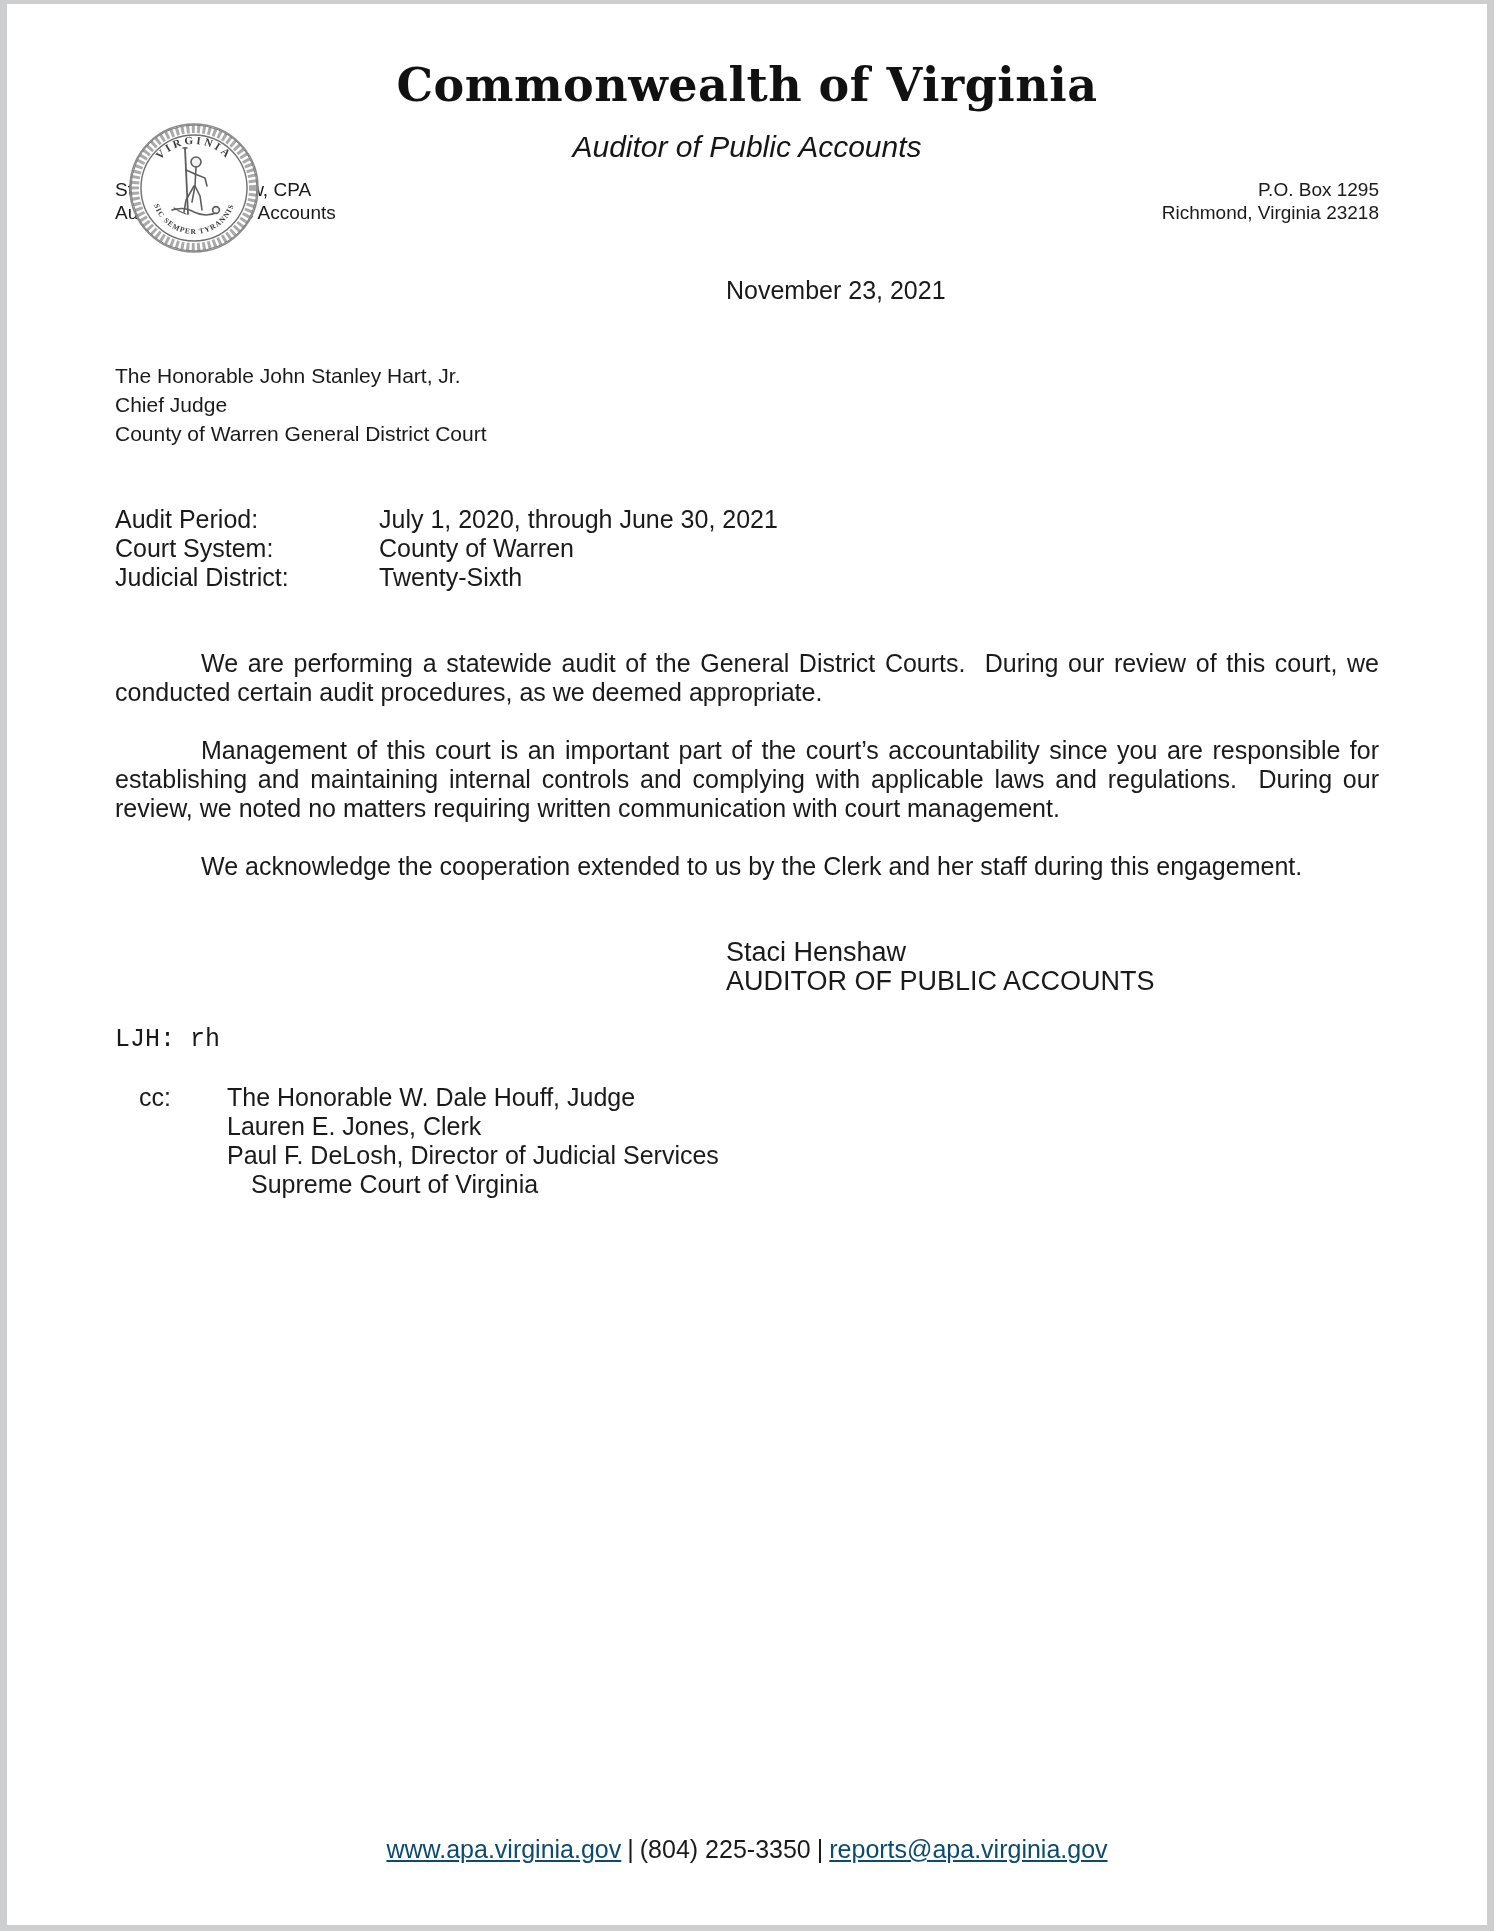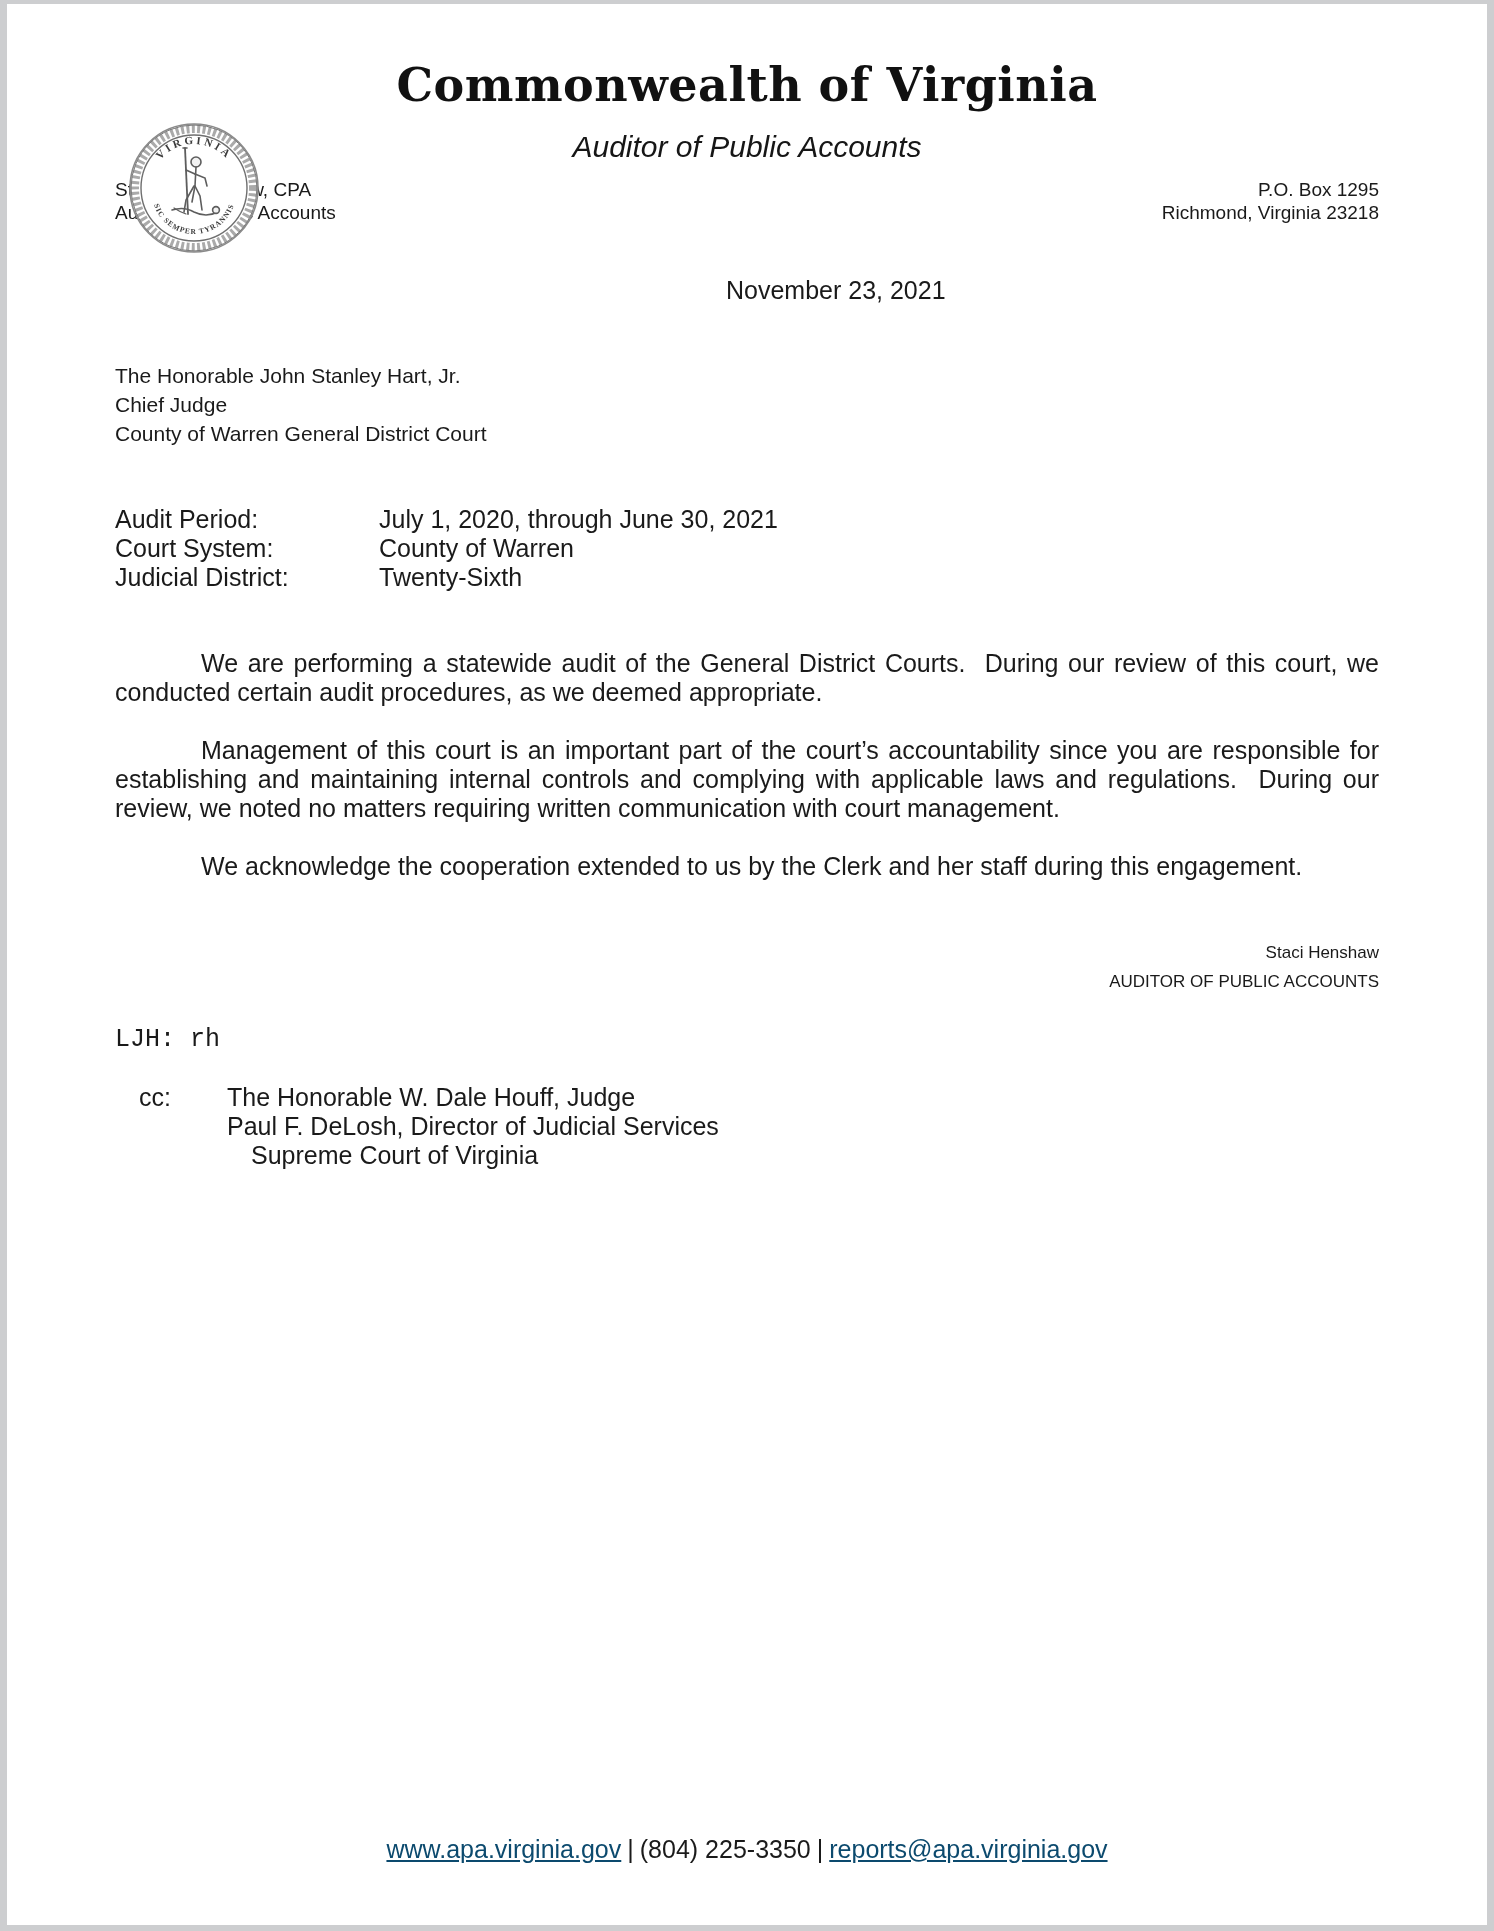--- a/index.html
+++ b/index.html
@@ -53,21 +53,21 @@
   .audit-row .audit-label { display: inline-block; width: 264px; }
   .body-paragraphs { margin-top: 57px; }
   .body-paragraphs p {
     margin: 29px 0 0 0;
     font-size: 25px; line-height: 29px;
     text-align: justify;
     text-indent: 86px;
     white-space: pre-wrap;
   }
   .body-paragraphs p:first-child { margin-top: 12px; }
-  .signature-block { margin-top: 57px; padding-left: 611px; font-size: 17px; line-height: 29px; text-align: right; }
+  .signature-block { margin-top: 57px; padding-left: 611px; font-size: 27px; line-height: 29px; }
   .initials-line { margin-top: 29px; font-size: 25px; line-height: 29px; font-family: Liberation Mono, monospace; }
   .cc-block { margin-top: 29px; display: flex; font-size: 25px; line-height: 29px; margin-left: 24px; }
   .cc-label { width: 88px; }
   .cc-name.indent-more { padding-left: 24px; }
 
   
   .footer {
     position: absolute; left: 0; top: 1776px; width: 100%;
     text-align: center; font-size: 25px; line-height: 30px;
   }
@@ -156,20 +156,21 @@
       <div>Staci Henshaw</div>
       <div>AUDITOR OF PUBLIC ACCOUNTS</div>
     </div>
 
     <div class="initials-line">LJH: rh</div>
 
     <div class="cc-block">
       <div class="cc-label">cc:</div>
       <div class="cc-names">
         <div class="cc-name">The Honorable W. Dale Houff, Judge</div>
+        <div class="cc-name">Lauren E. Jones, Clerk</div>
         <div class="cc-name">Paul F. DeLosh, Director of Judicial Services</div>
         <div class="cc-name indent-more">Supreme Court of Virginia</div>
       </div>
     </div>
   </div>
 
   <div class="footer">
     <a>www.apa.virginia.gov</a><span class="sep">|</span><span>(804) 225-3350</span><span class="sep">|</span><a>reports@apa.virginia.gov</a>
   </div>
 

